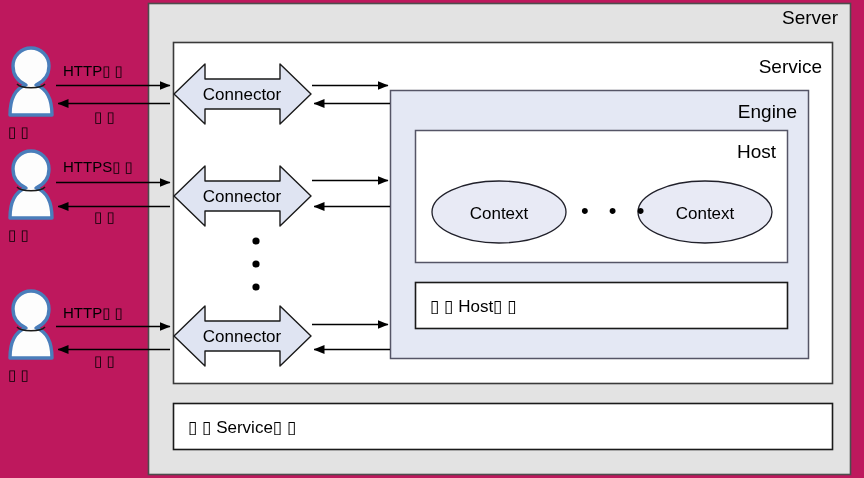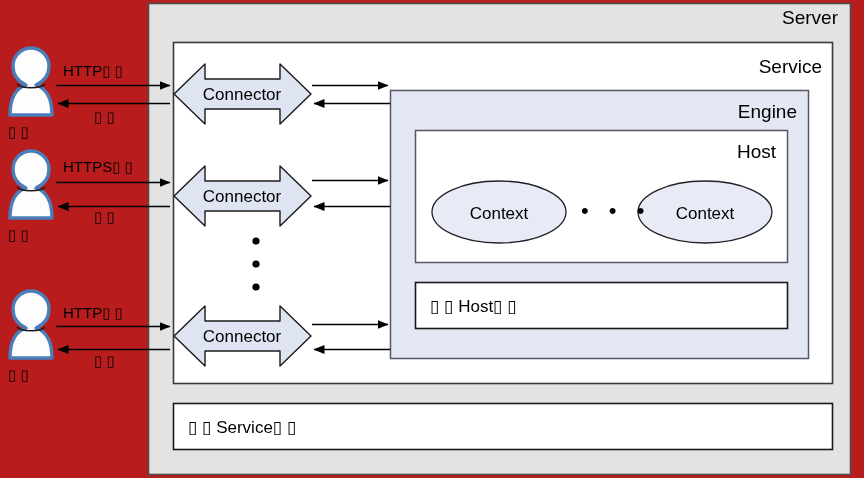--- a/index.html
+++ b/index.html
@@ -4,21 +4,21 @@
 <style>
   html, body {
     margin: 0;
     padding: 0;
     background: #ffffff;
   }
   #stage {
     position: relative;
     width: 864px;
     height: 478px;
-    background: #b91c1c;
+    background: #be185d;
     font-family: "Liberation Sans", sans-serif;
     overflow: hidden;
   }
   #stage svg {
     position: absolute;
     left: 0;
     top: 0;
   }
   .lbl {
     font-family: "Liberation Sans", sans-serif;

